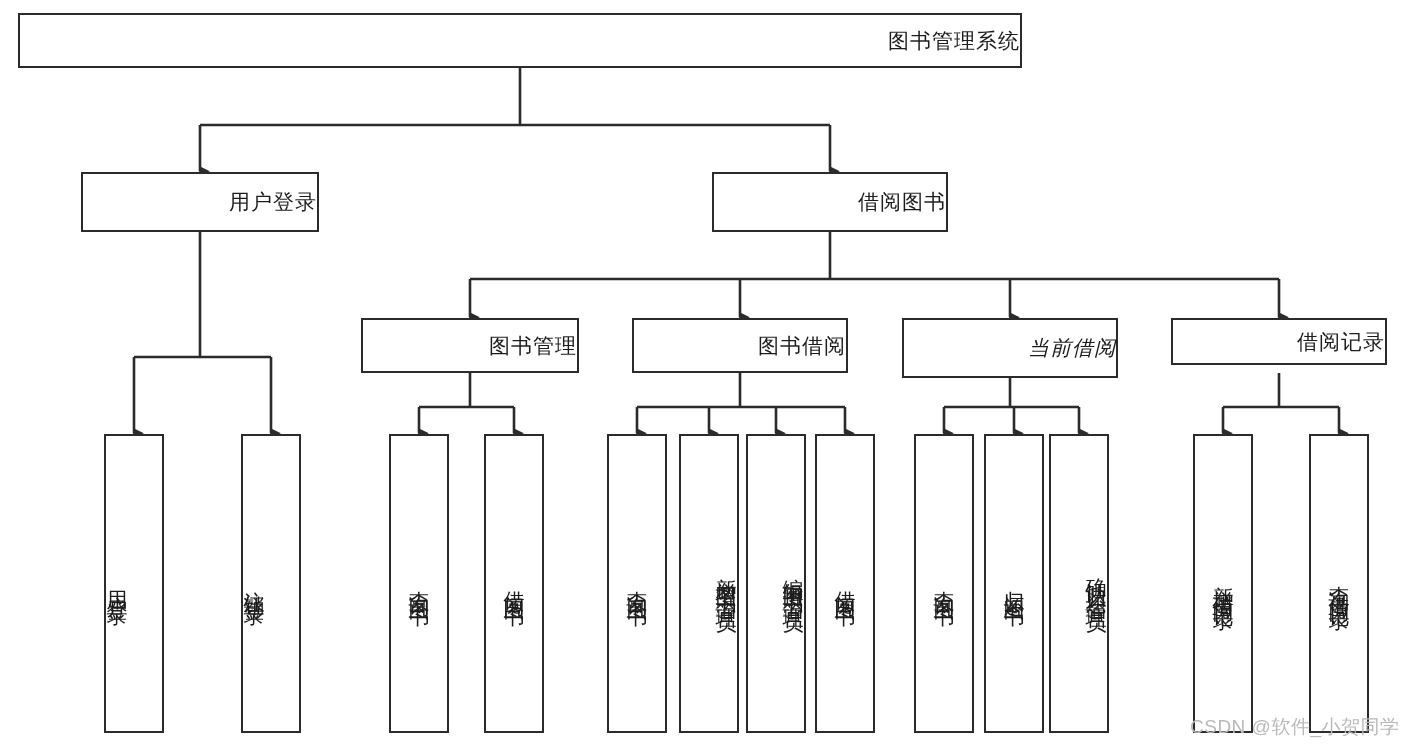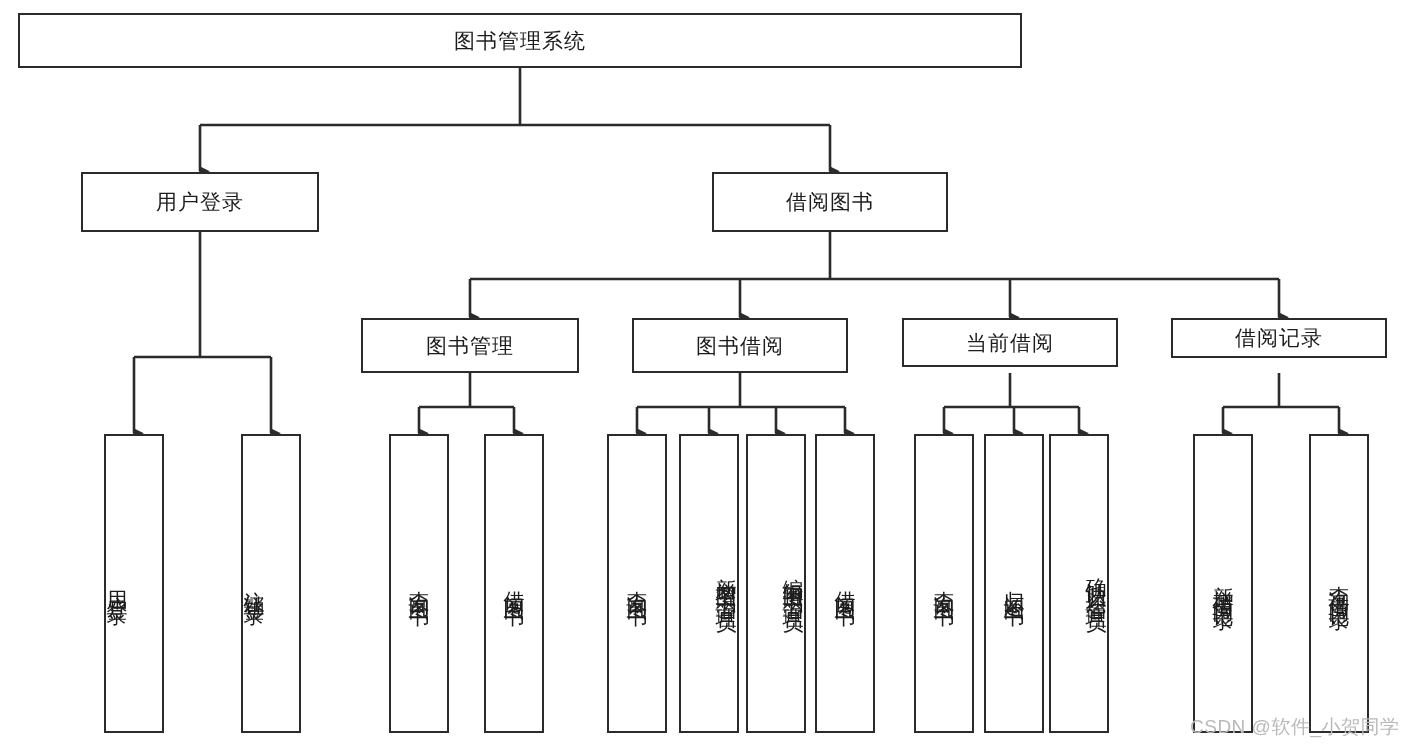--- a/index.html
+++ b/index.html
@@ -33,20 +33,21 @@
     border: 2px solid #2b2b2b;
     display: flex;
     align-items: center;
     justify-content: center;
     color: #1c1c1c;
   }
   .node.horiz {
     font-size: 21px;
     letter-spacing: 1px;
     line-height: 1.2;
+    justify-content: flex-end;
   }
   .node.vert {
     writing-mode: vertical-rl;
     text-orientation: upright;
     font-size: 21px;
     letter-spacing: 5px;
     line-height: 1.05;
     padding: 6px 0;
   }
   .node.vert.align-end {
@@ -128,24 +129,24 @@
       </div>
       <div class="node horiz" style="left: 712px; top: 172px; width: 236px; height: 60px;">
         <span class="">借阅图书</span>
       </div>
       <div class="node horiz" style="left: 361px; top: 318px; width: 218px; height: 55px;">
         <span class="">图书管理</span>
       </div>
       <div class="node horiz" style="left: 632px; top: 318px; width: 216px; height: 55px;">
         <span class="">图书借阅</span>
       </div>
-      <div class="node horiz" style="left: 902px; top: 318px; width: 216px; height: 49px;">
+      <div class="node horiz" style="left: 902px; top: 318px; width: 216px; height: 60px; font-style: italic;">
         <span class="">当前借阅</span>
       </div>
-      <div class="node horiz" style="left: 1171px; top: 318px; width: 216px; height: 40px;">
+      <div class="node horiz" style="left: 1171px; top: 318px; width: 216px; height: 47px;">
         <span class="">借阅记录</span>
       </div>
       <div class="node vert align-end" style="left: 104px; top: 434px; width: 60px; height: 299px;">
         <span class="vlabel">用户登录</span>
       </div>
       <div class="node vert align-end" style="left: 241px; top: 434px; width: 60px; height: 299px;">
         <span class="vlabel">注销登录</span>
       </div>
       <div class="node vert align-center" style="left: 389px; top: 434px; width: 60px; height: 299px;">
         <span class="vlabel">查询图书</span>

